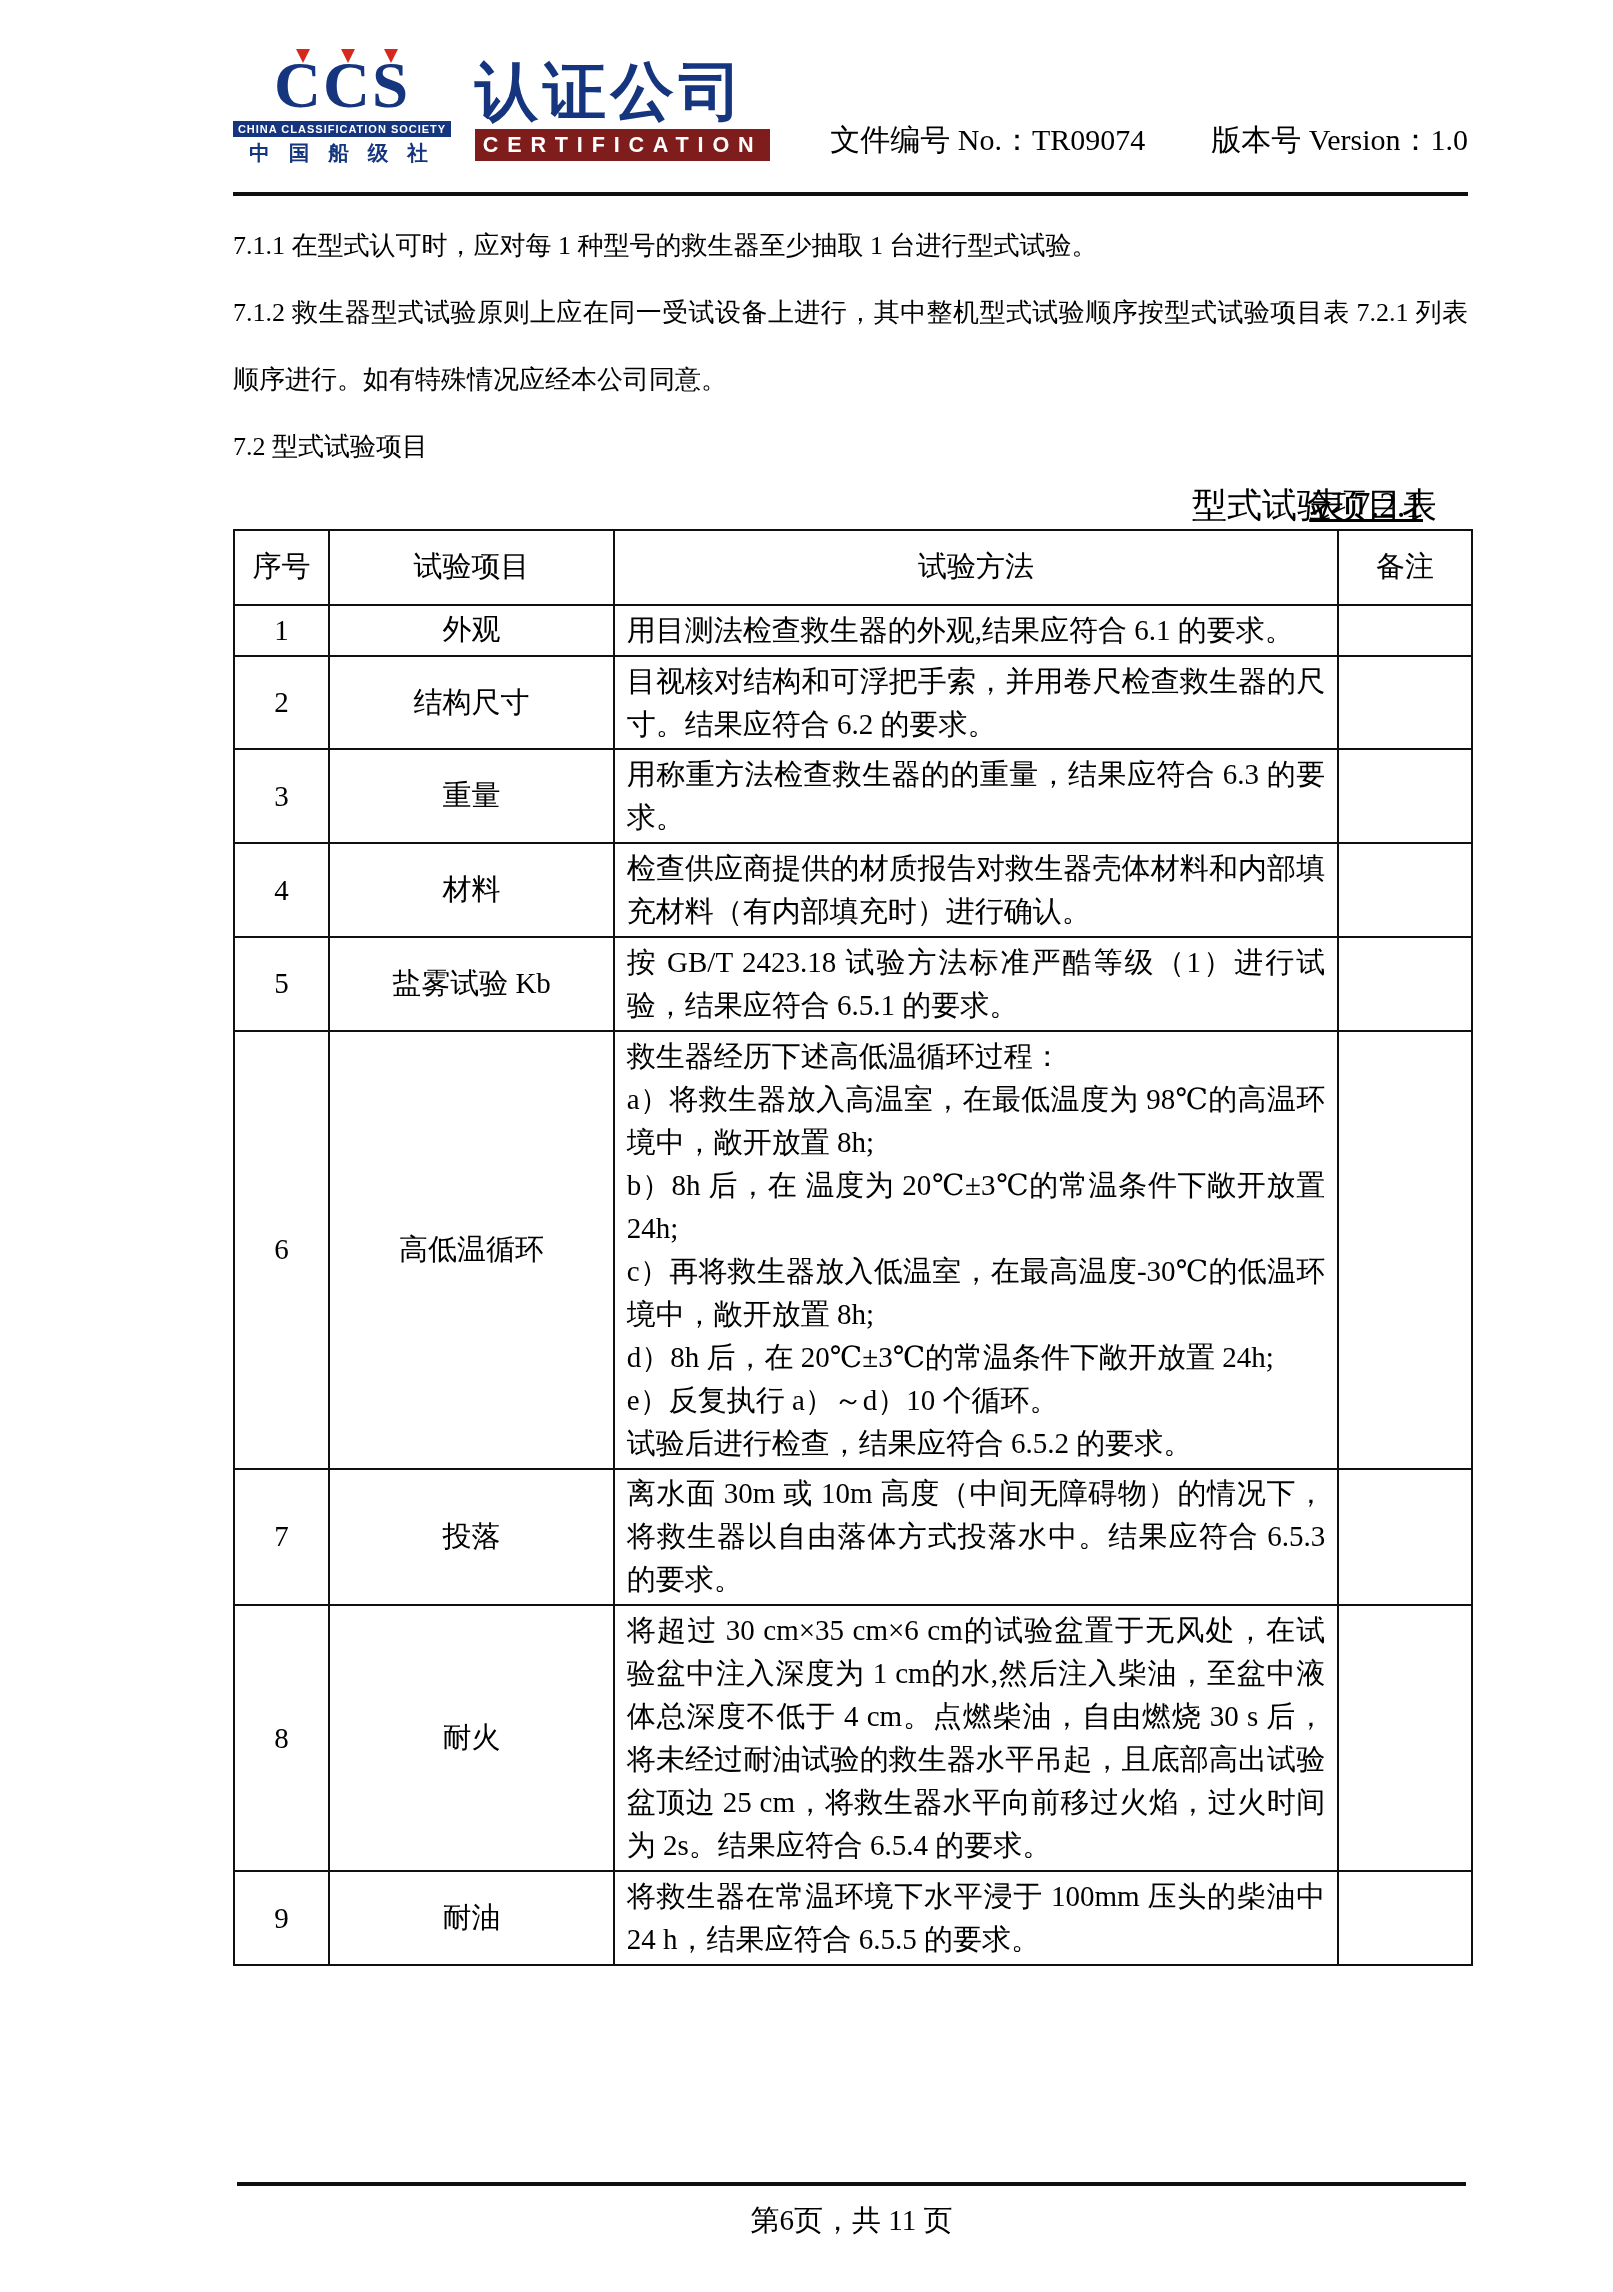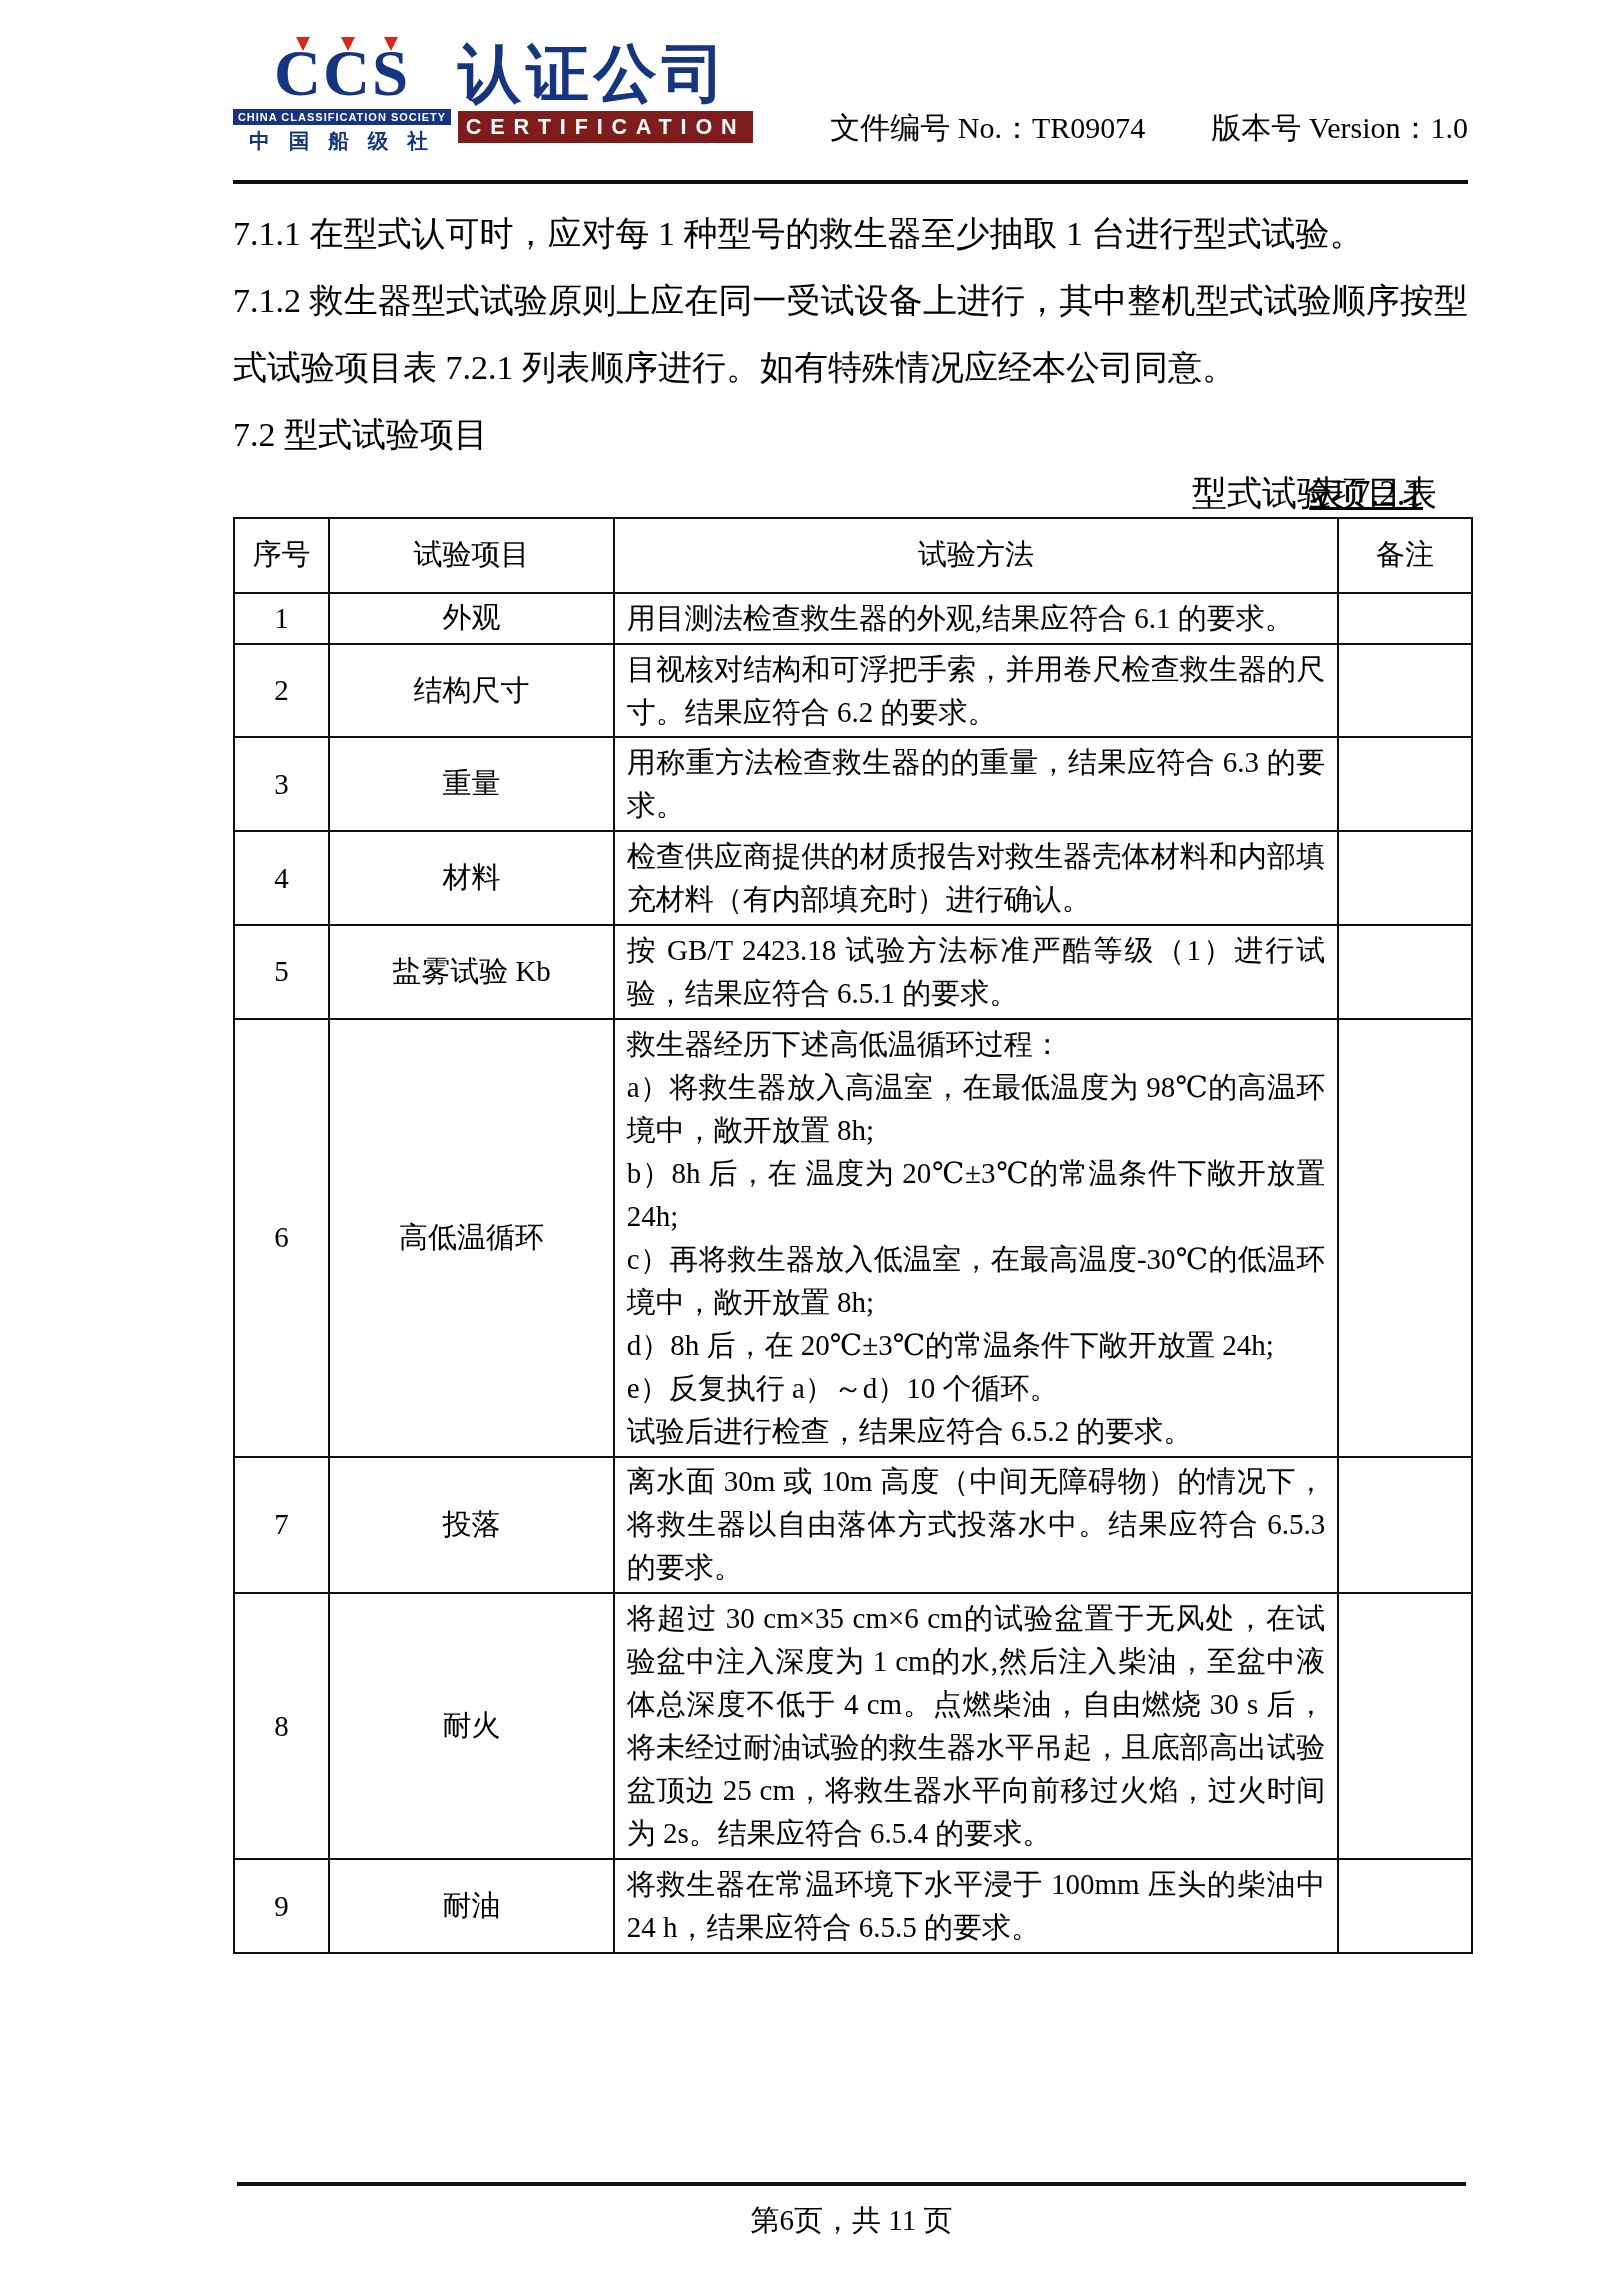--- a/index.html
+++ b/index.html
@@ -8,21 +8,21 @@
     font-family:"Liberation Serif","DejaVu Serif",serif;color:#000;
     overflow:hidden;
   }
   .page{padding:41px 145px 0 233px;}
 
   
   .header{
     display:flex;justify-content:space-between;align-items:flex-end;
     border-bottom:4.9px solid #101010;padding-bottom:25.5px;min-height:106px;
   }
-  .logo{display:flex;align-items:flex-start;gap:7px;}
+  .logo{display:flex;align-items:center;gap:24px;margin-top:12px;}
   .logo-left{display:flex;flex-direction:column;align-items:center;}
   .ccs-wrap{position:relative;line-height:1;}
   .ccs-wrap .ccs-text{
     font-size:65px;font-weight:bold;color:#16357f;letter-spacing:2px;line-height:1;
   }
   .ccs-wrap i{position:absolute;top:-3.9px;width:0;height:0;
     border-left:7.8px solid transparent;border-right:7.8px solid transparent;
     border-top:14.7px solid #d7281e;}
   .ccs-wrap i.n1{left:21.6px;}
   .ccs-wrap i.n2{left:67px;}
@@ -39,21 +39,21 @@
     background:#7f1d1d;color:#fff;font-family:"Liberation Sans","DejaVu Sans",sans-serif;
     font-size:21.6px;font-weight:bold;letter-spacing:8.8px;padding:2.9px 7.8px;margin-top:3.9px;
     white-space:nowrap;text-align:center;
   }
   .doc-meta{font-size:30px;white-space:nowrap;padding-bottom:5.9px;}
   .doc-meta span{display:inline-block;}
   .doc-meta .gap{width:51px;}
 
   
   .body-text{margin-top:15.7px;}
-  .body-text p{margin:0;font-size:34px;line-height:67px;text-align:justify;}
+  .body-text p{margin:0;font-size:26px;line-height:67px;text-align:justify;}
 
   
   .table-caption{position:relative;font-size:35px;line-height:39px;margin-top:5.9px;margin-bottom:3.9px;text-align:right;}
   .table-caption .cap-main{display:inline-block;transform:translateX(-31px);}
   .table-caption .cap-ref{position:absolute;right:45px;top:0;text-decoration:underline;}
 
   
   table.test-table{
     border-collapse:collapse;table-layout:fixed;width:1239px;
     font-size:29px;

